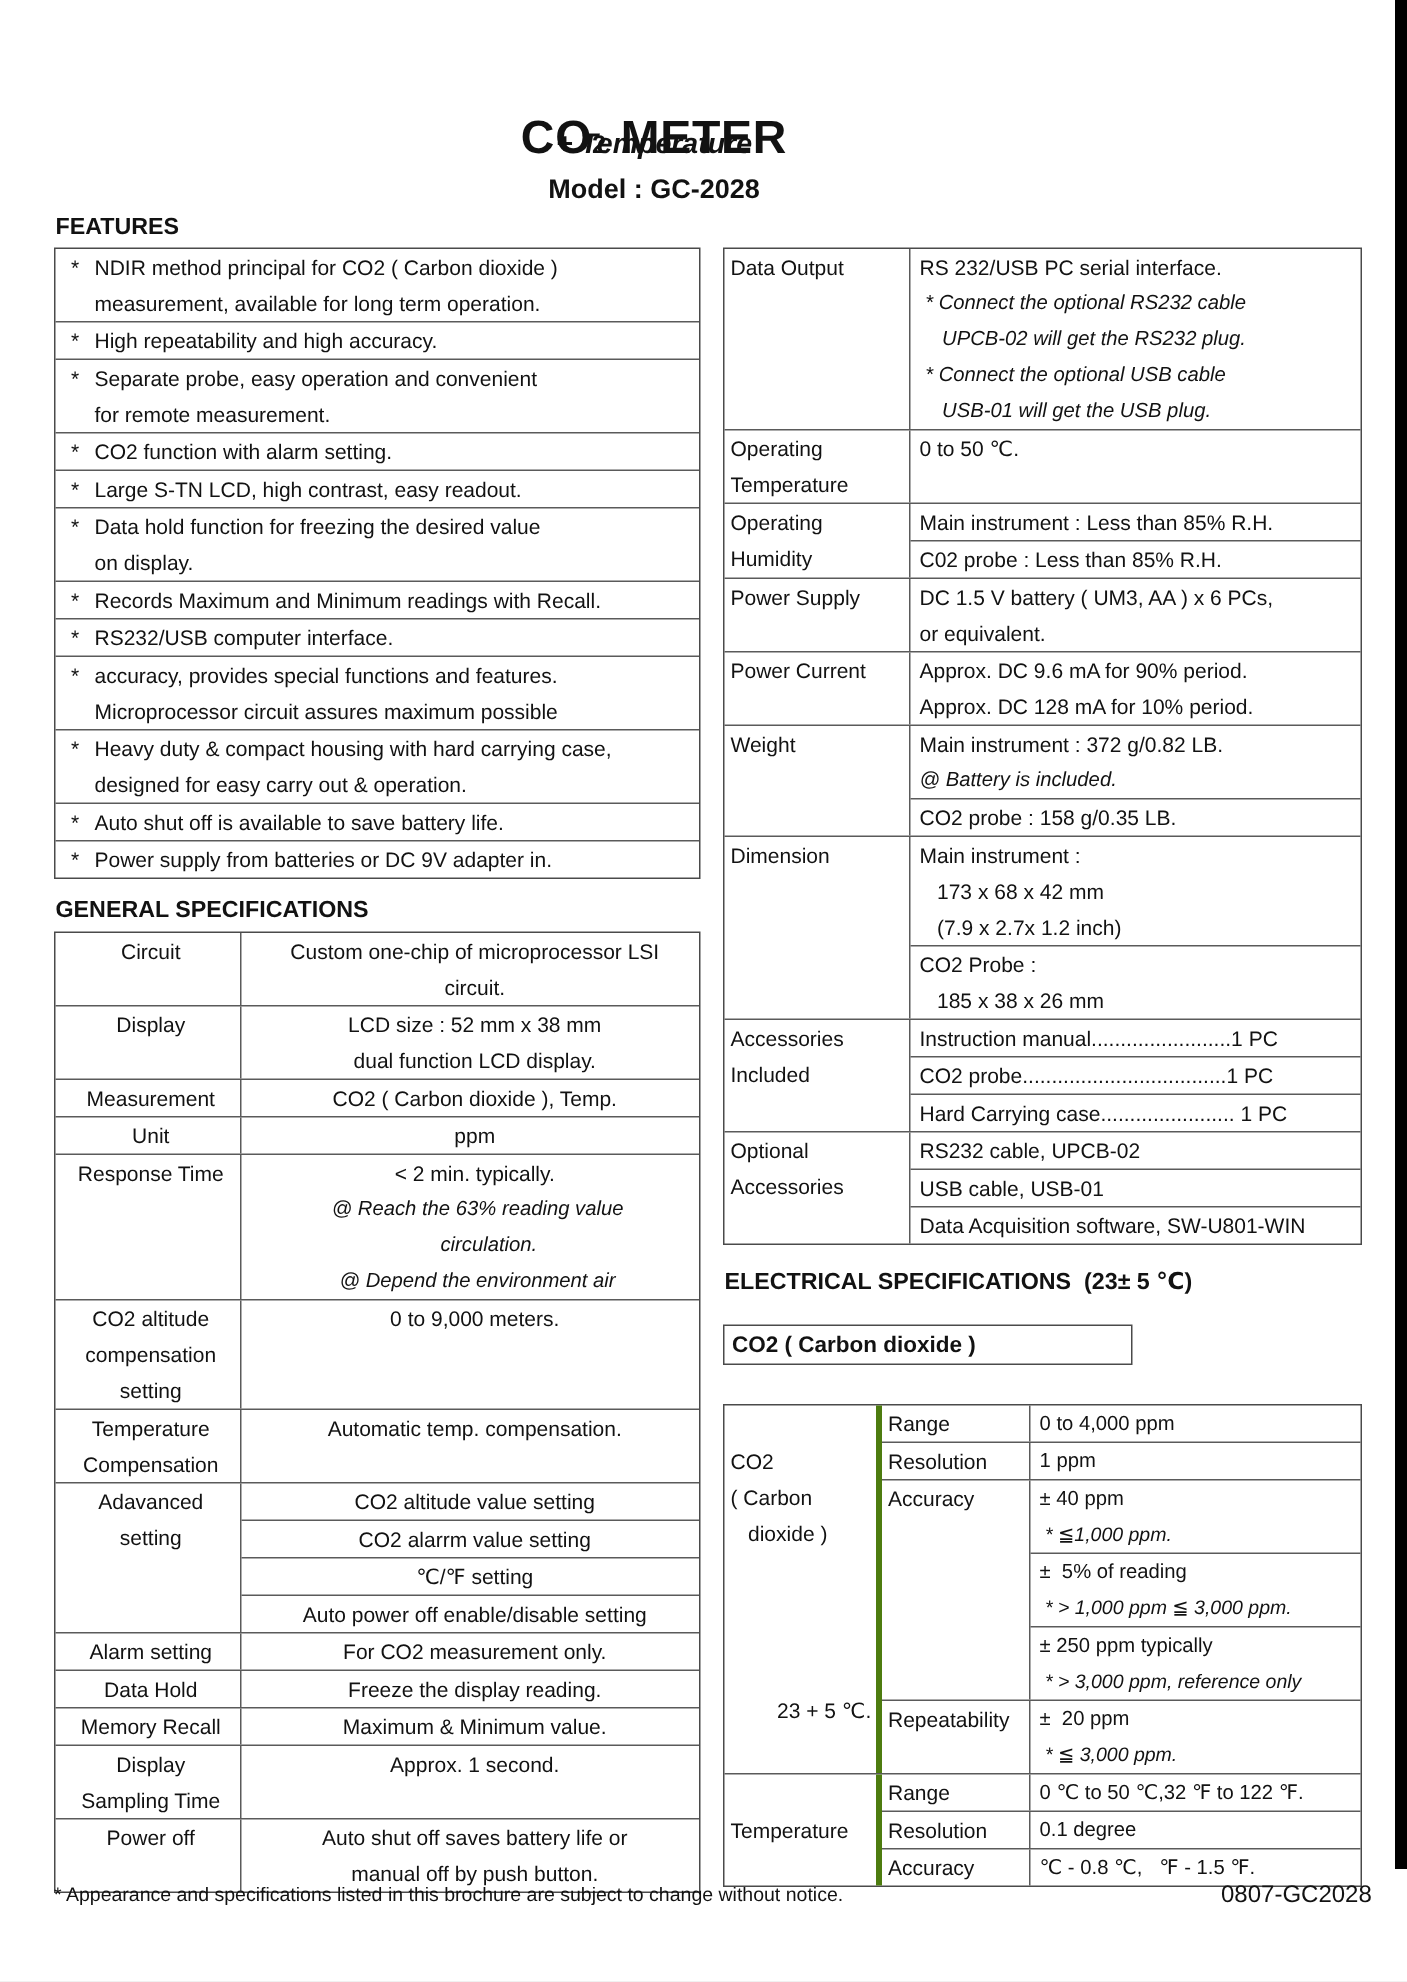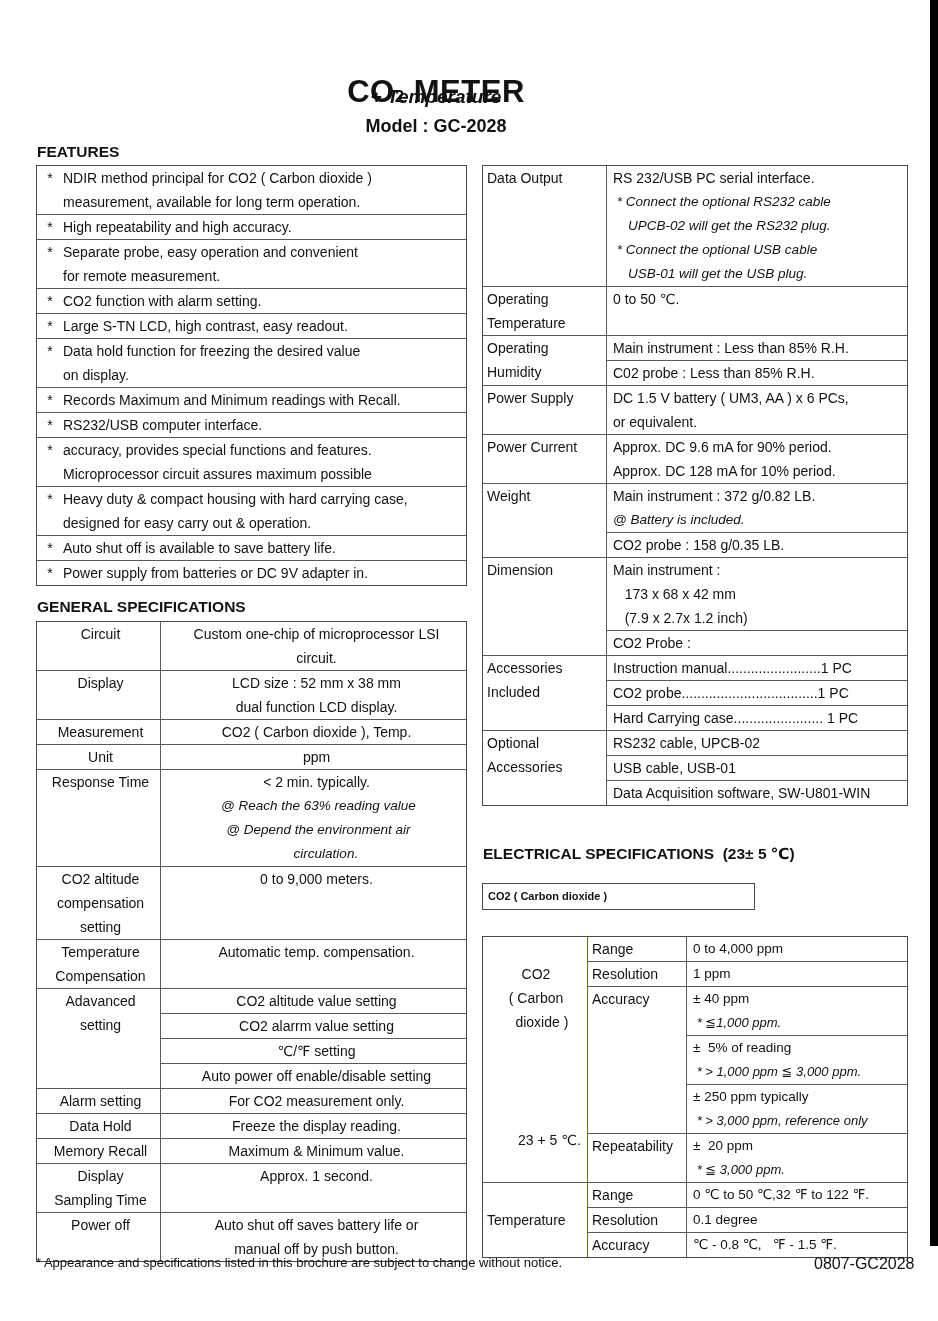--- a/index.html
+++ b/index.html
@@ -28,25 +28,25 @@
   #general-table{left:36px;top:621px;width:429px;text-align:center;}
   #cont-table{left:482px;top:165px;width:424px;}
   .trow{display:flex;border-top:1px solid #5a5a5a;}
   .trow:first-child{border-top:none;}
   .tlabel{flex:0 0 124px;width:124px;border-right:1px solid #5a5a5a;padding-left:4px;box-sizing:border-box;}
   .tval{flex:1;min-width:0;}
   .sub{padding-left:6px;}
   .sub + .sub{border-top:1px solid #5a5a5a;}
   
   #co2-box{position:absolute;left:482px;top:883px;width:266px;height:25px;border:1px solid #4a4a4a;
-           font-weight:bold;font-size:11px;line-height:25px;padding-left:5px;}
+           font-weight:bold;font-size:15px;line-height:25px;padding-left:5px;}
   #elec-table{position:absolute;left:482px;top:936px;width:424px;border:1px solid #4a4a4a;}
   .egroup{display:flex;border-top:1px solid #5a5a5a;}
   .egroup:first-child{border-top:none;}
-  .ec1{flex:0 0 105px;width:105px;border-right:1px solid #4d7c0f;position:relative;padding-left:4px;box-sizing:border-box;text-align:center;}
+  .ec1{flex:0 0 105px;width:105px;border-right:4px solid #4d7c0f;position:relative;padding-left:4px;box-sizing:border-box;}
   .ec1-center{display:flex;align-items:center;}
   .co2-top{position:absolute;top:25px;left:4px;right:2px;}
   .co2-bottom{position:absolute;bottom:30px;left:4px;margin-left:31px;}
   .erowwrap{flex:1;min-width:0;}
   .erow{display:flex;border-top:1px solid #5a5a5a;}
   .erow:first-child{border-top:none;}
   .ec2{flex:0 0 99px;width:99px;border-right:1px solid #5a5a5a;padding-left:4px;box-sizing:border-box;}
   .ec3{flex:1;min-width:0;}
   .ec3 .ln{font-size:13.5px;}
   .ec3 .it{font-size:13px;}
@@ -192,22 +192,22 @@
         </div>
     </div>
     <div class="trow">
       <div class="tlabel">
           <div class="ln">Response Time</div>
         </div>
       <div class="tval">
           <div class="sub">
             <div class="ln">&lt; 2 min. typically.</div>
             <div class="ln it"> @ Reach the 63% reading value</div>
+            <div class="ln it">     circulation.</div>
             <div class="ln it"> @ Depend the environment air</div>
-            <div class="ln it">     circulation.</div>
           </div>
         </div>
     </div>
     <div class="trow">
       <div class="tlabel">
           <div class="ln">CO2 altitude</div>
           <div class="ln">compensation</div>
           <div class="ln">setting</div>
         </div>
       <div class="tval">
@@ -382,20 +382,21 @@
           <div class="ln">Dimension</div>
         </div>
       <div class="tval">
         <div class="sub">
             <div class="ln">Main instrument :</div>
             <div class="ln">   173 x 68 x 42 mm</div>
             <div class="ln">   (7.9 x 2.7x 1.2 inch)</div>
           </div>
         <div class="sub">
             <div class="ln">CO2 Probe :</div>
+            <div class="ln">   185 x 38 x 26 mm</div>
           </div>
       </div>
     </div>
     <div class="trow">
       <div class="tlabel">
           <div class="ln">Accessories</div>
           <div class="ln">Included</div>
         </div>
       <div class="tval">
         <div class="sub">

